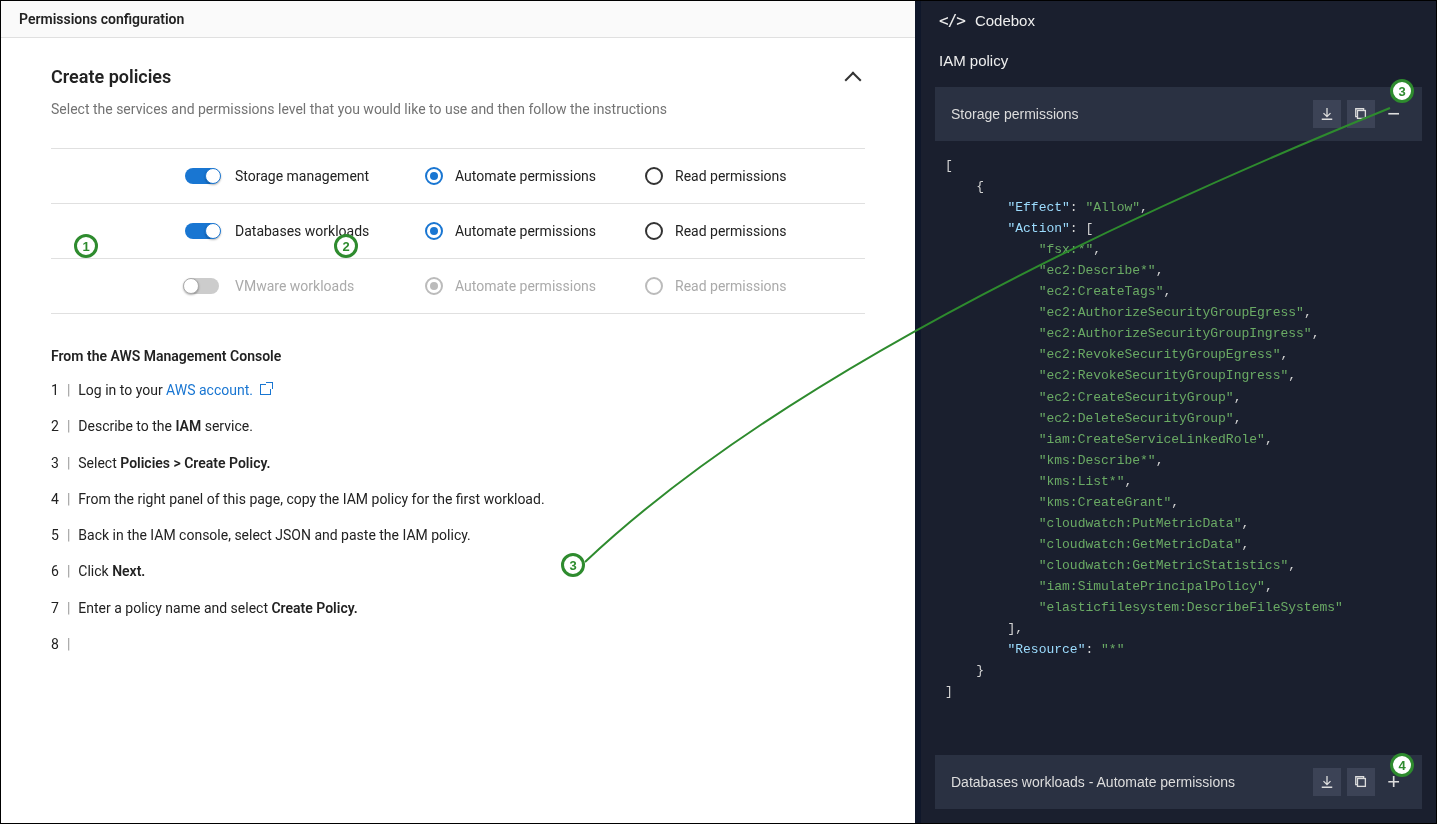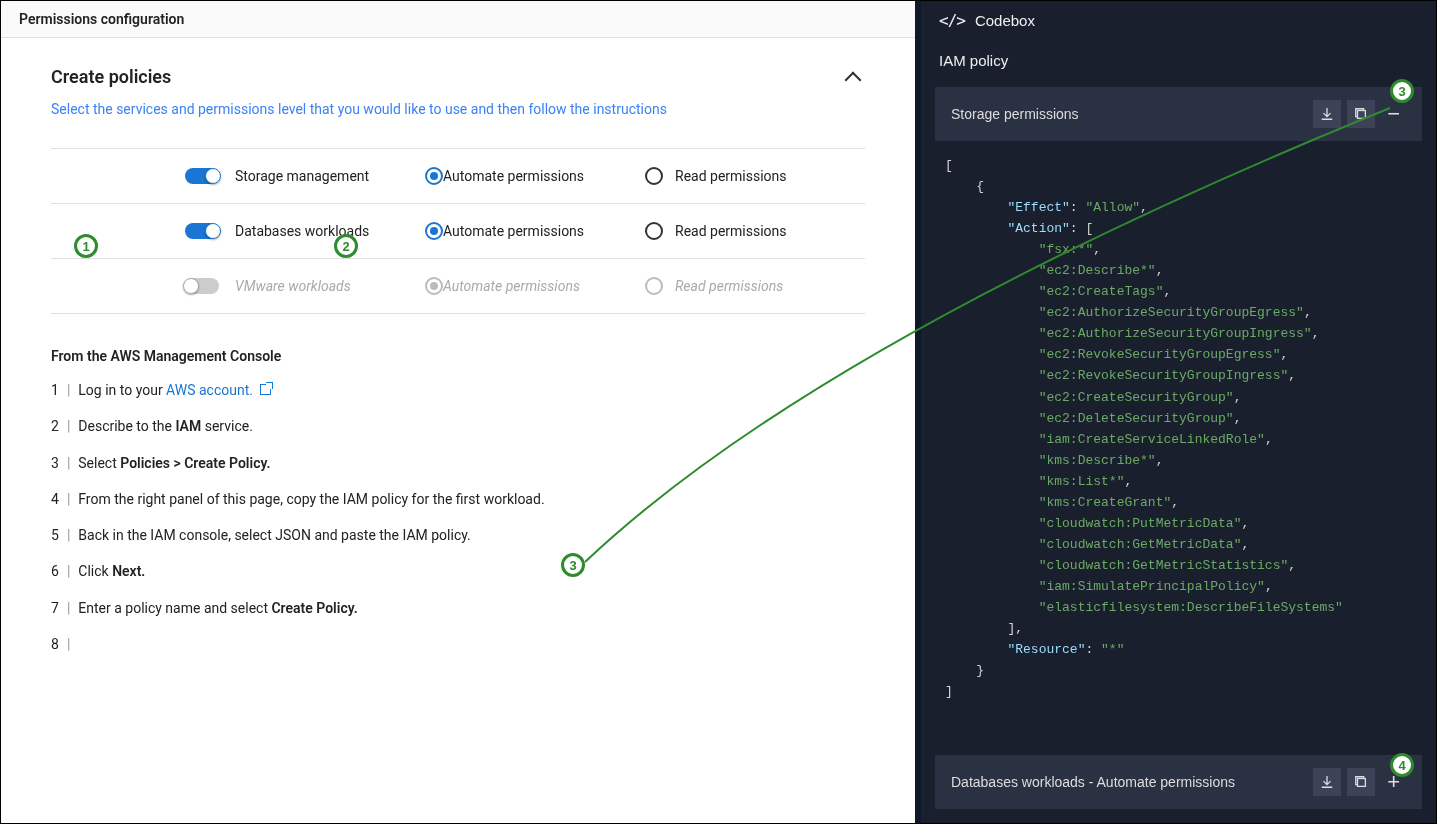--- a/index.html
+++ b/index.html
@@ -49,35 +49,35 @@
     content:"";
     display:inline-block;
     width:10px; height:10px;
     border-left:2px solid #333;
     border-top:2px solid #333;
     transform: rotate(45deg);
     margin-top:6px;
   }
   .desc {
     font-size: 14px;
-    color: #3b82f6;
+    color: #737373;
     line-height: 1.5;
     margin-bottom: 28px;
   }
   .service-rows { margin-bottom: 10px; }
   .service-row {
     display: flex;
     align-items: center;
     padding: 18px 0;
     border-top: 1px solid #e0e0e0;
     justify-content: flex-end;
   }
-  .service-row:last-child { border-bottom: 1px solid #e0e0e0; font-style: italic; }
+  .service-row:last-child { border-bottom: 1px solid #e0e0e0; }
   .toggle-cell { width: 260px; display:flex; align-items:center; gap:16px; padding-left:20px;}
-  .radio-cell1 { width: 220px; display:flex; align-items:center; }
+  .radio-cell1 { width: 220px; display:flex; align-items:center; gap:12px;}
   .radio-cell2 { width: 220px; display:flex; align-items:center; gap:12px;}
   .toggle {
     position: relative;
     width: 34px; height: 16px;
     border-radius: 8px;
     background: #1976d2;
     flex-shrink:0;
   }
   .toggle.off { background: #ccc; }
   .toggle-knob {

